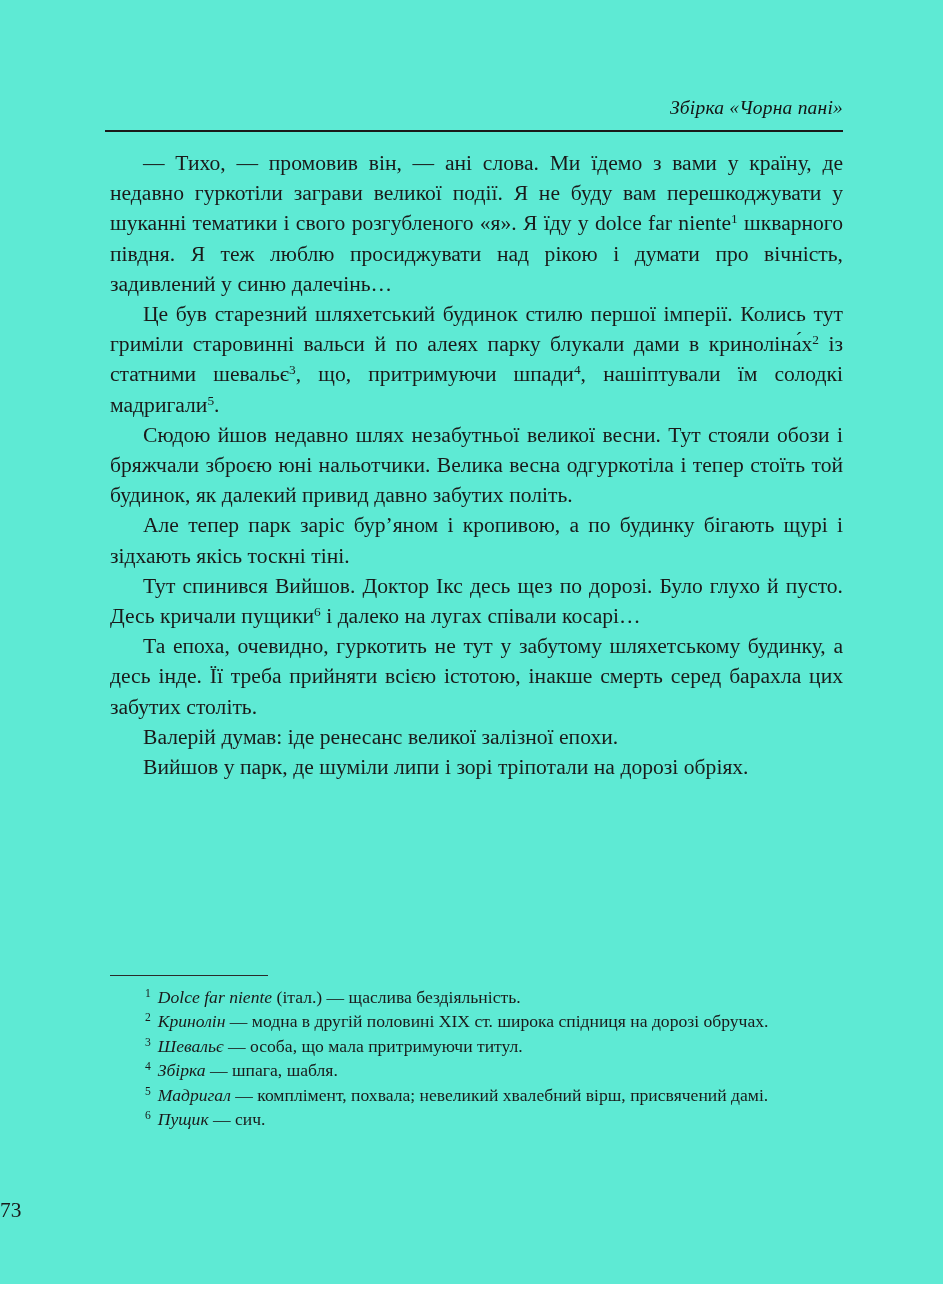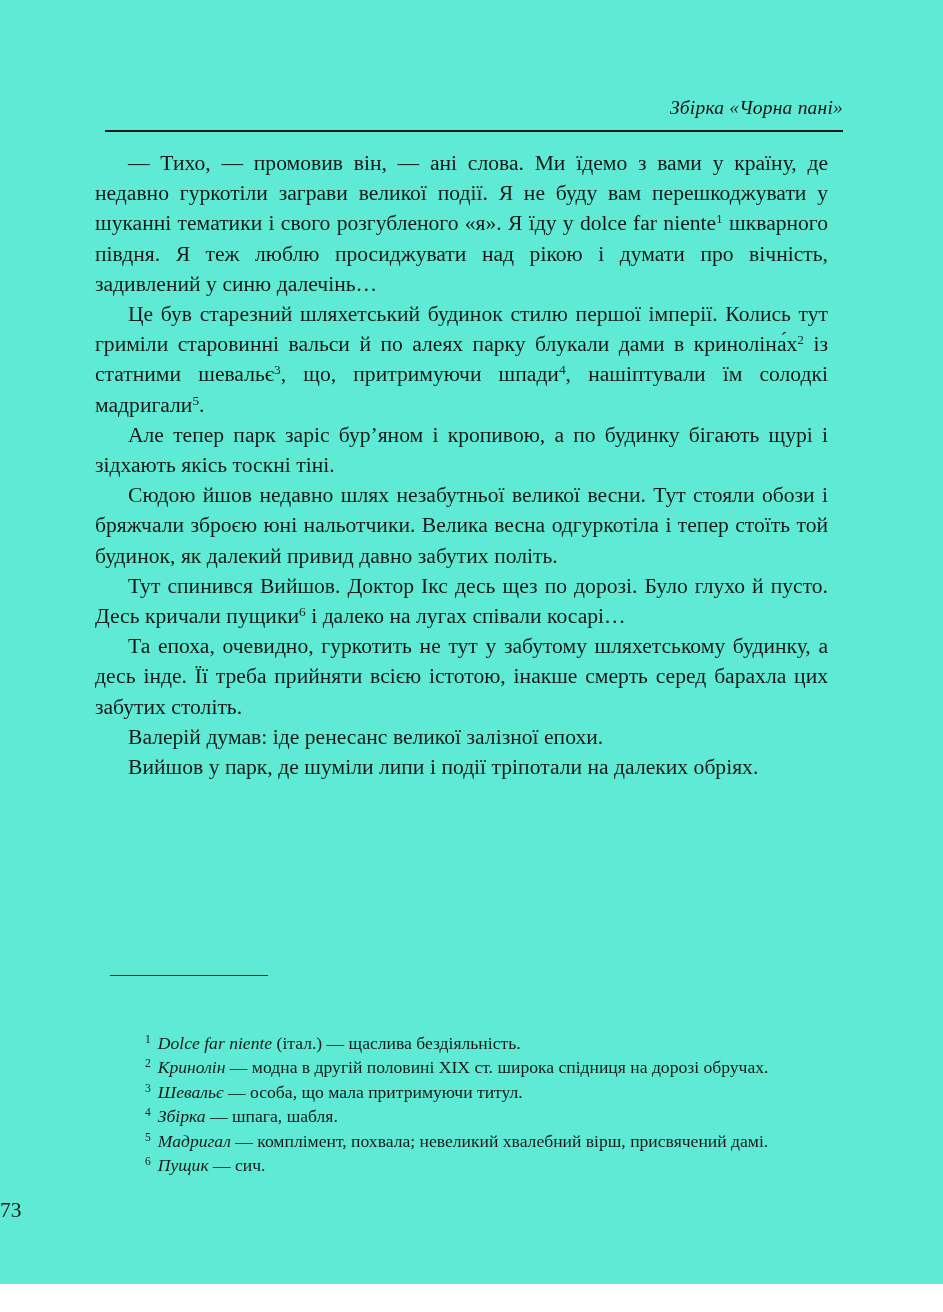--- a/index.html
+++ b/index.html
@@ -38,21 +38,21 @@
     left: 105px;
     top: 130px;
     width: 738px;
     height: 0;
     border-top: 2.2px solid #1a1a1a;
   }
 
   
   .body-block {
     position: absolute;
-    left: 95px;
+    left: 110px;
     top: 148px;
     width: 733px;
   }
   .body-block p {
     margin: 0;
     font-size: 21.6px;
     line-height: 30.2px;
     text-align: justify;
     text-indent: 33px;
     -webkit-hyphens: manual;
@@ -76,21 +76,20 @@
     top: 975px;
     width: 158px;
     height: 0;
     border-top: 1.6px solid #2a2a2a;
   }
   .footnotes {
     position: absolute;
     left: 110px;
     top: 985px;
     width: 733px;
-    margin-top: 46px;
   }
   .footnotes p {
     margin: 0;
     font-size: 17.6px;
     line-height: 24.4px;
     text-align: justify;
     text-indent: 35px;
   }
   .footnotes p sup.fnm {
     font-size: 0.66em;
@@ -124,31 +123,31 @@
   <div class="running-head">Збірка «Чорна пані»</div>
   <div class="head-rule"></div>
 
   <div class="body-block">
 
     <p><span>— Тихо, — промовив він, — ані слова. Ми їдемо з вами у країну, де недавно гуркотіли заграви великої події. Я не буду вам перешкоджувати у шуканні тематики і свого розгубленого «я». Я їду у dolce far niente</span><sup class="fn">1</sup><span> шкварного півдня. Я теж люблю просиджувати над рікою і думати про вічність, задивлений у синю далечінь…</span></p>
 
 
     <p><span>Це був старезний шляхетський будинок стилю першої імперії. Колись тут гриміли старовинні вальси й по алеях парку блукали дами в криноліна́х</span><sup class="fn">2</sup><span> із статними шевальє</span><sup class="fn">3</sup><span>, що, притримуючи шпади</span><sup class="fn">4</sup><span>, нашіптували їм солодкі мадригали</span><sup class="fn">5</sup><span>.</span></p>
 
+    <p><span>Сюдою йшов недавно шлях незабутньої великої весни. Тут стояли обози і бряжчали зброєю юні нальотчики. Велика весна одгуркотіла і тепер стоїть той будинок, як далекий привид давно забутих політь.</span></p>
+
     <p><span>Але тепер парк заріс бур’яном і кропивою, а по будинку бігають щурі і зідхають якісь тоскні тіні.</span></p>
-
-    <p><span>Сюдою йшов недавно шлях незабутньої великої весни. Тут стояли обози і бряжчали зброєю юні нальотчики. Велика весна одгуркотіла і тепер стоїть той будинок, як далекий привид давно забутих політь.</span></p>
 
     <p><span>Тут спинився Вийшов. Доктор Ікс десь щез по дорозі. Було глухо й пусто. Десь кричали пущики</span><sup class="fn">6</sup><span> і далеко на лугах співали косарі…</span></p>
 
     <p><span>Та епоха, очевидно, гуркотить не тут у забутому шляхетському будинку, а десь інде. Її треба прийняти всією істотою, інакше смерть серед барахла цих забутих століть.</span></p>
 
     <p><span>Валерій думав: іде ренесанс великої залізної епохи.</span></p>
 
-    <p class="last-loose"><span>Вийшов у парк, де шуміли липи і події тріпотали на далеких обріях.</span></p>
+    <p class="last-loose"><span>Вийшов у парк, де шуміли липи і зорі тріпотали на дорозі обріях.</span></p>
 
   </div>
 
   <div class="fn-rule"></div>
 
   <div class="footnotes">
 
     <p><sup class="fnm">1</sup><span class="fn-gap"></span><span class="term">Dolce far niente</span><span> (італ.) — щаслива бездіяльність.</span></p>
 
     <p><sup class="fnm">2</sup><span class="fn-gap"></span><span class="term">Кринолін</span><span> — модна в другій половині XIX ст. широка спідниця на дорозі обручах.</span></p>

